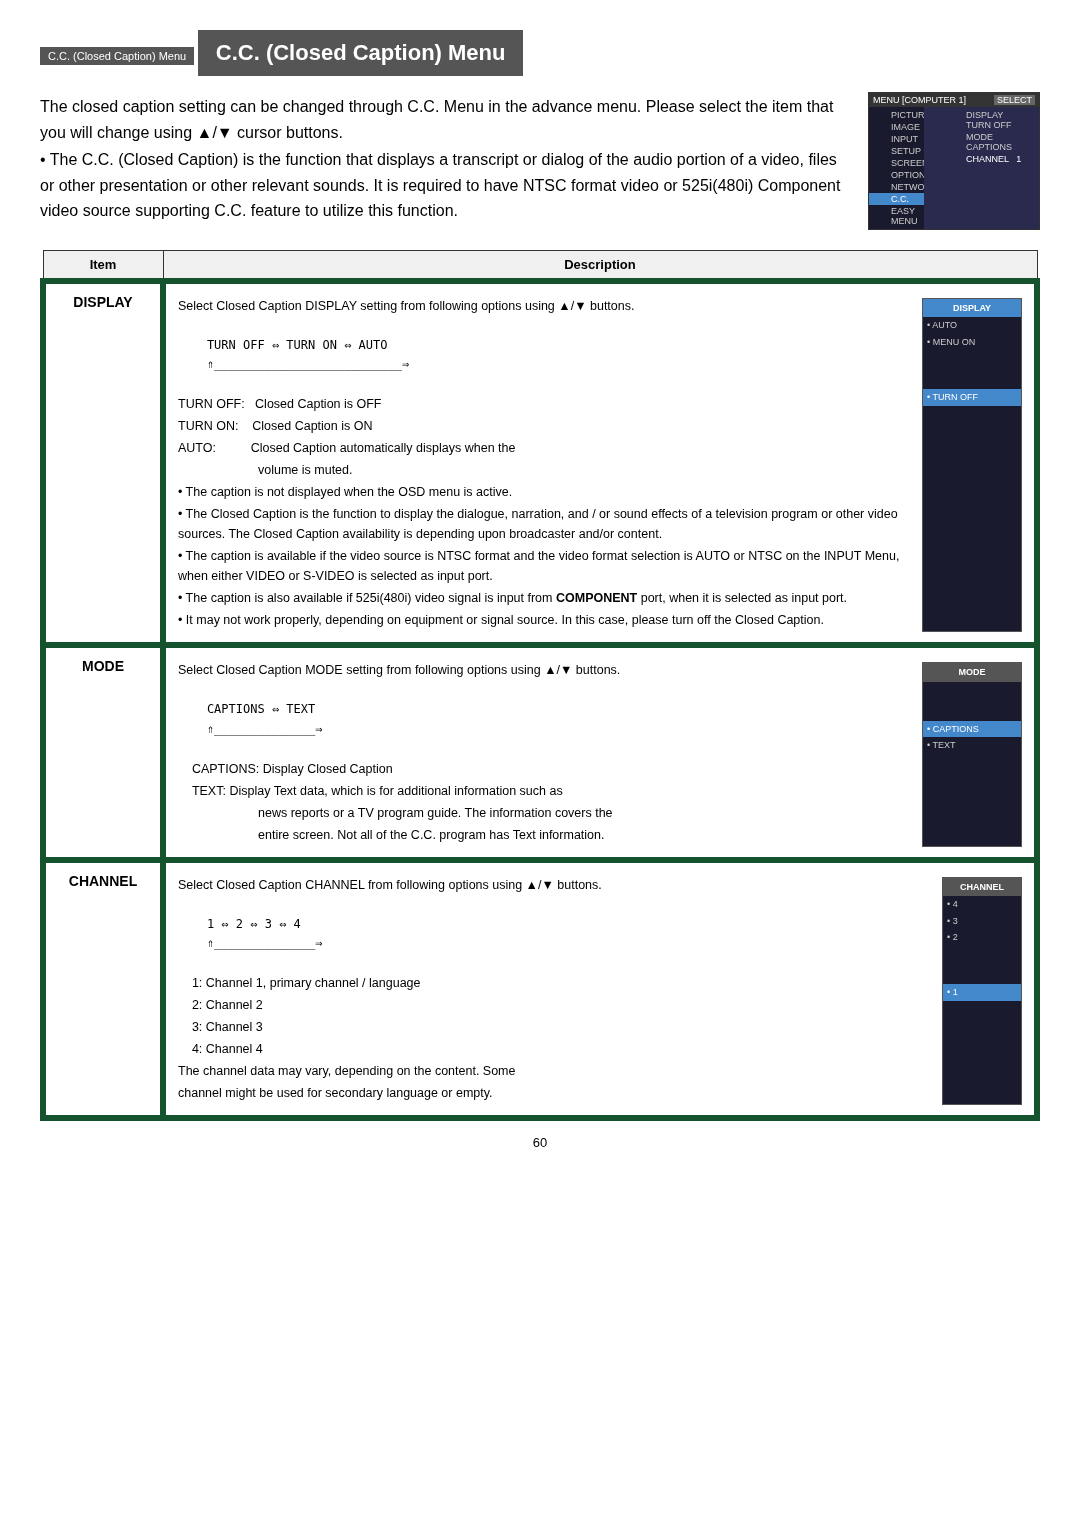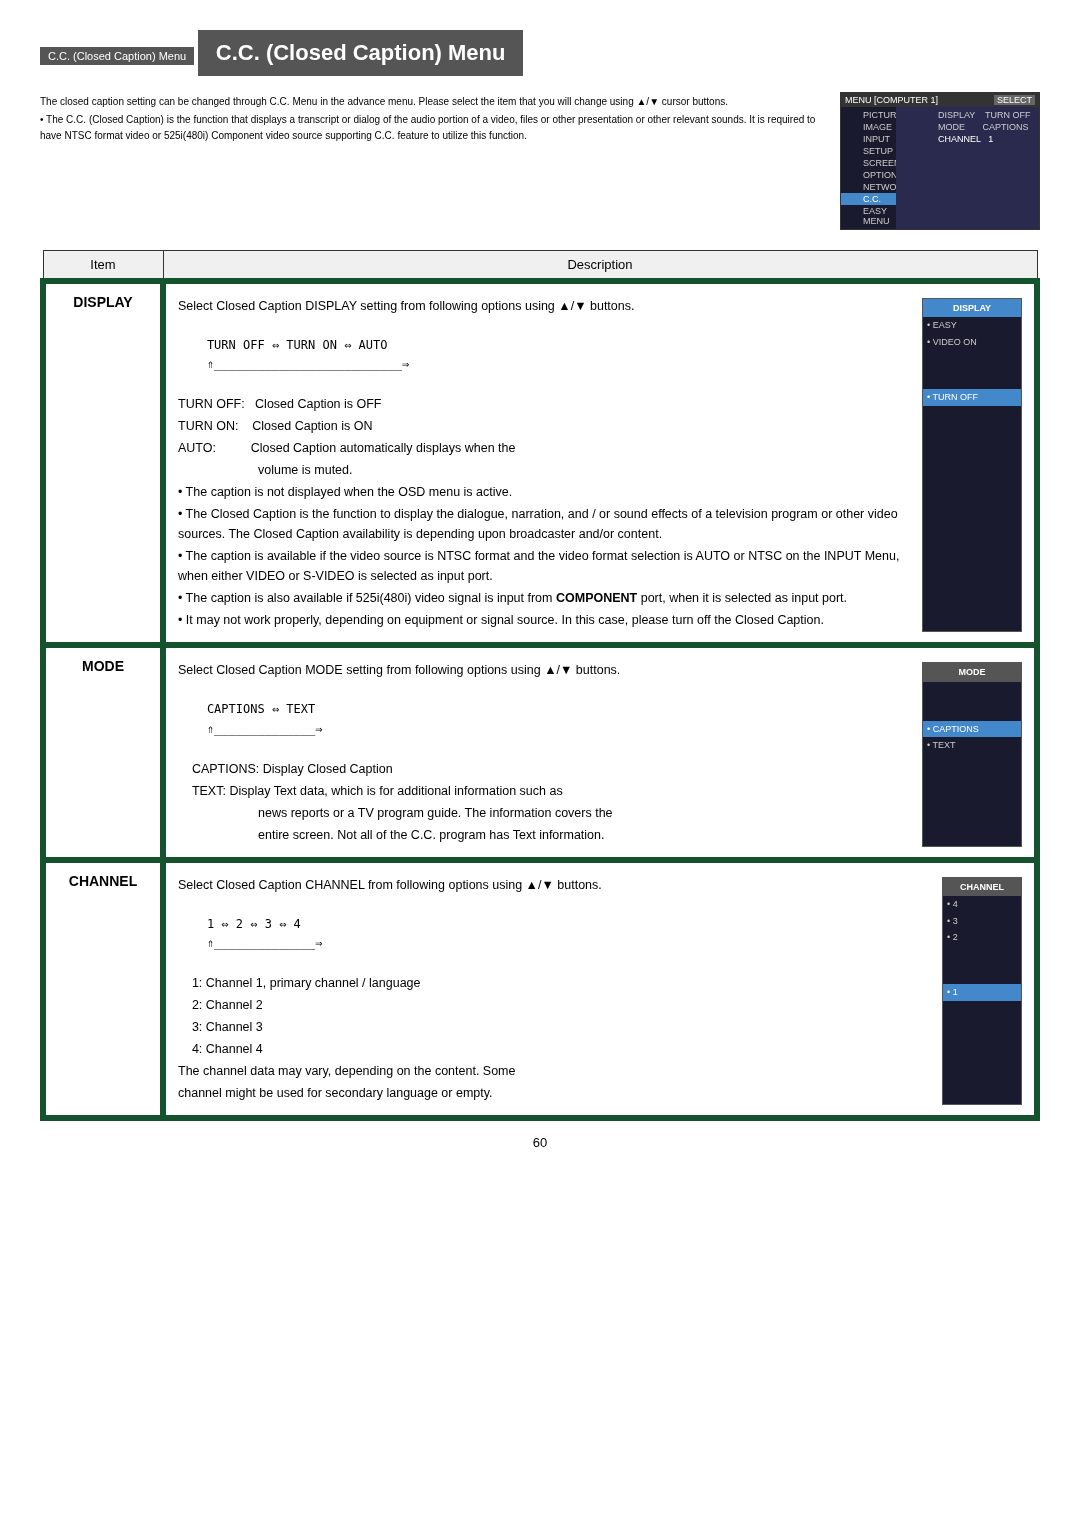--- a/index.html
+++ b/index.html
@@ -34,26 +34,26 @@
     }
 
     .intro-section {
       display: flex;
       gap: 20px;
       margin-bottom: 20px;
     }
 
     .intro-text {
       flex: 1;
-      font-size: 10px;
+      font-size: 16px;
       line-height: 1.6;
     }
 
     .menu-screenshot {
-      width: 200px;
+      width: 172px;
       flex-shrink: 0;
       border: 1px solid #333;
       background: #1a1a2e;
       color: #fff;
       font-size: 10px;
       padding: 0;
     }
 
     .menu-header {
       display: flex;
@@ -112,21 +112,21 @@
       width: 100%;
       border-collapse: collapse;
       border: 1px solid #333;
     }
 
     .main-table th {
       border: 1px solid #333;
       padding: 6px 12px;
       text-align: center;
       background: #f0f0f0;
-      font-weight: normal;
+      font-weight: bold;
     }
 
     .main-table td {
       border: 6px solid #14532d;
       padding: 10px 12px;
       vertical-align: top;
     }
 
     .row-label {
       font-weight: bold;
@@ -291,22 +291,22 @@
             <p>AUTO:&nbsp;&nbsp;&nbsp;&nbsp;&nbsp;&nbsp;&nbsp;&nbsp;&nbsp; Closed Caption automatically displays when the</p>
             <p class="double-indented">volume is muted.</p>
             <p>• The caption is not displayed when the OSD menu is active.</p>
             <p>• The Closed Caption is the function to display the dialogue, narration, and / or sound effects of a television program or other video sources. The Closed Caption availability is depending upon broadcaster and/or content.</p>
             <p>• The caption is available if the video source is NTSC format and the video format selection is AUTO or NTSC on the INPUT Menu, when either VIDEO or S-VIDEO is selected as input port.</p>
             <p>• The caption is also available if 525i(480i) video signal is input from <strong>COMPONENT</strong> port, when it is selected as input port.</p>
             <p>• It may not work properly, depending on equipment or signal source. In this case, please turn off the Closed Caption.</p>
           </div>
           <div class="mini-menu">
             <div class="mini-menu-title">DISPLAY</div>
-            <div class="mini-menu-item bullet">EASY</div>
-            <div class="mini-menu-item bullet">VIDEO ON</div>
+            <div class="mini-menu-item bullet">AUTO</div>
+            <div class="mini-menu-item bullet">MENU ON</div>
             <div class="mini-menu-item bullet selected">TURN OFF</div>
           </div>
         </div>
       </td>
     </tr>
 
     <tr>
       <td class="row-label"><strong>MODE</strong></td>
       <td class="row-content">
         <div class="row-content-inner">

